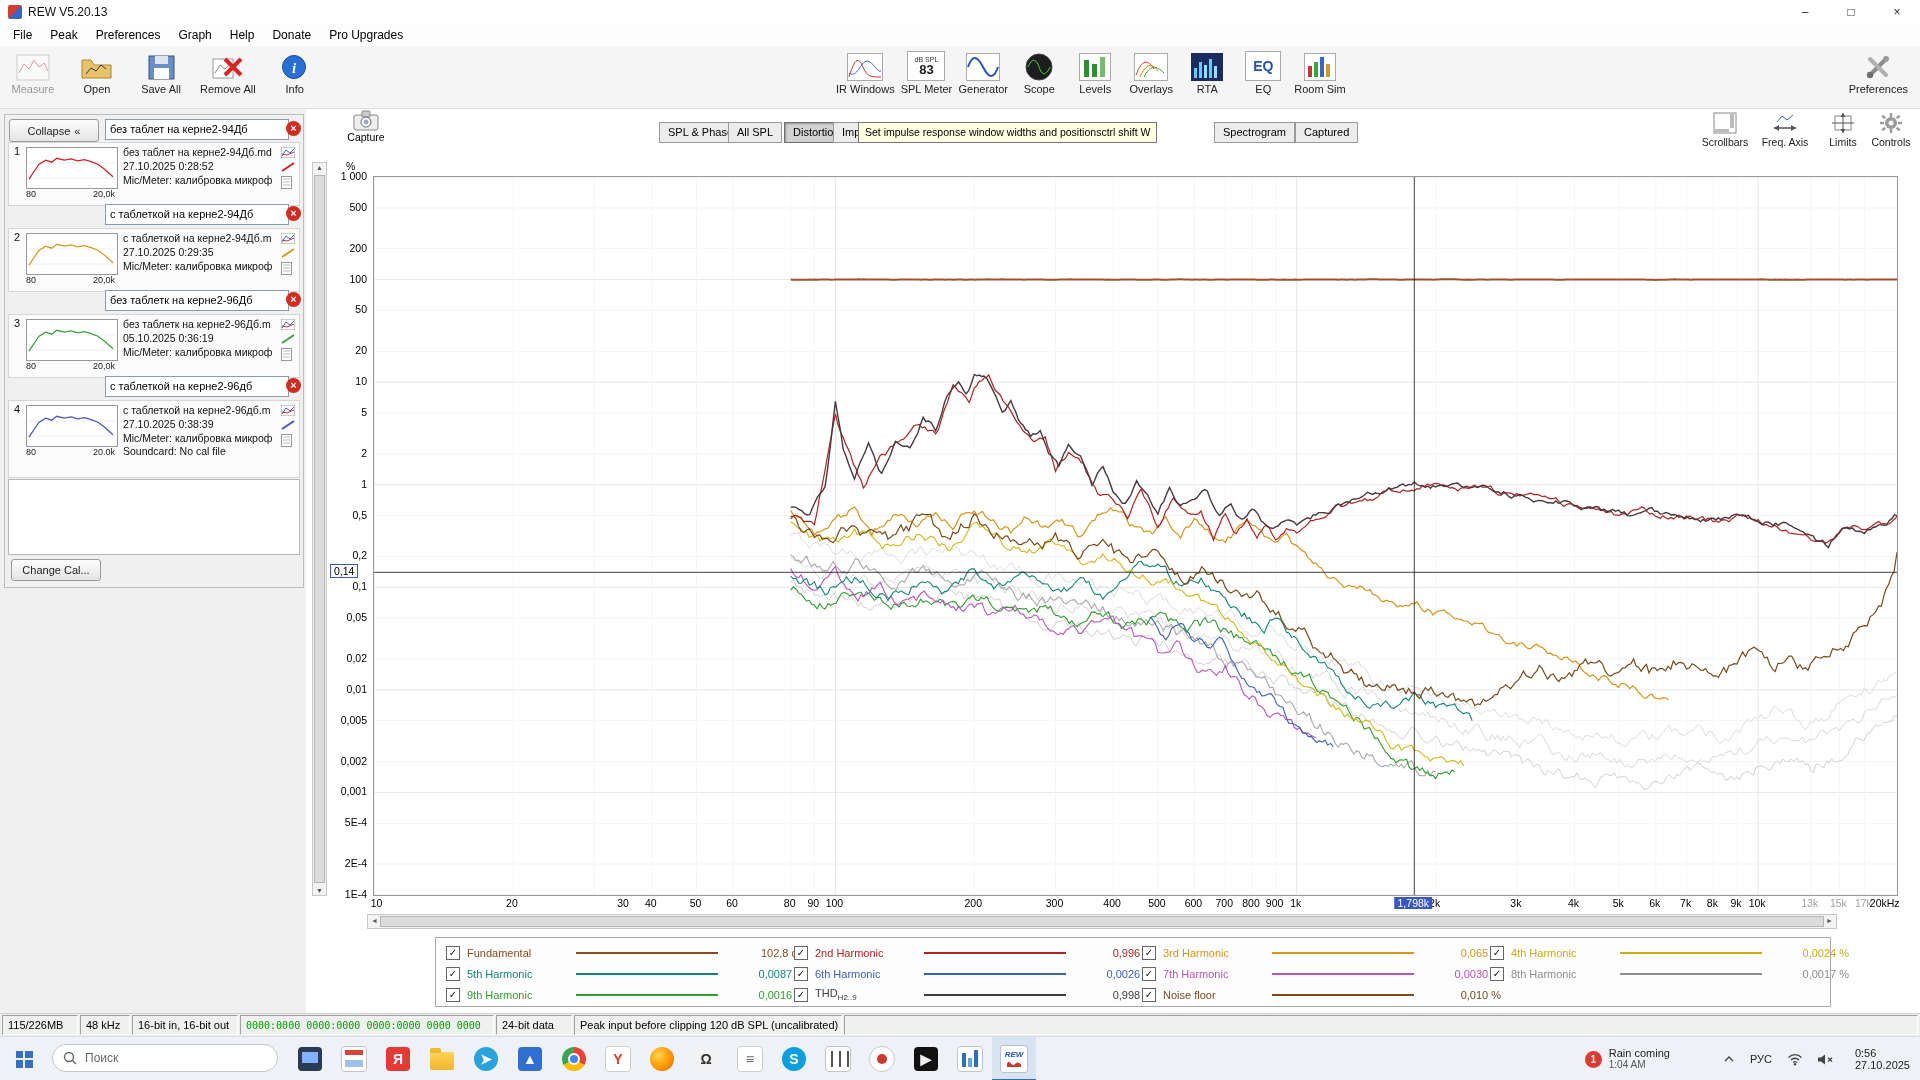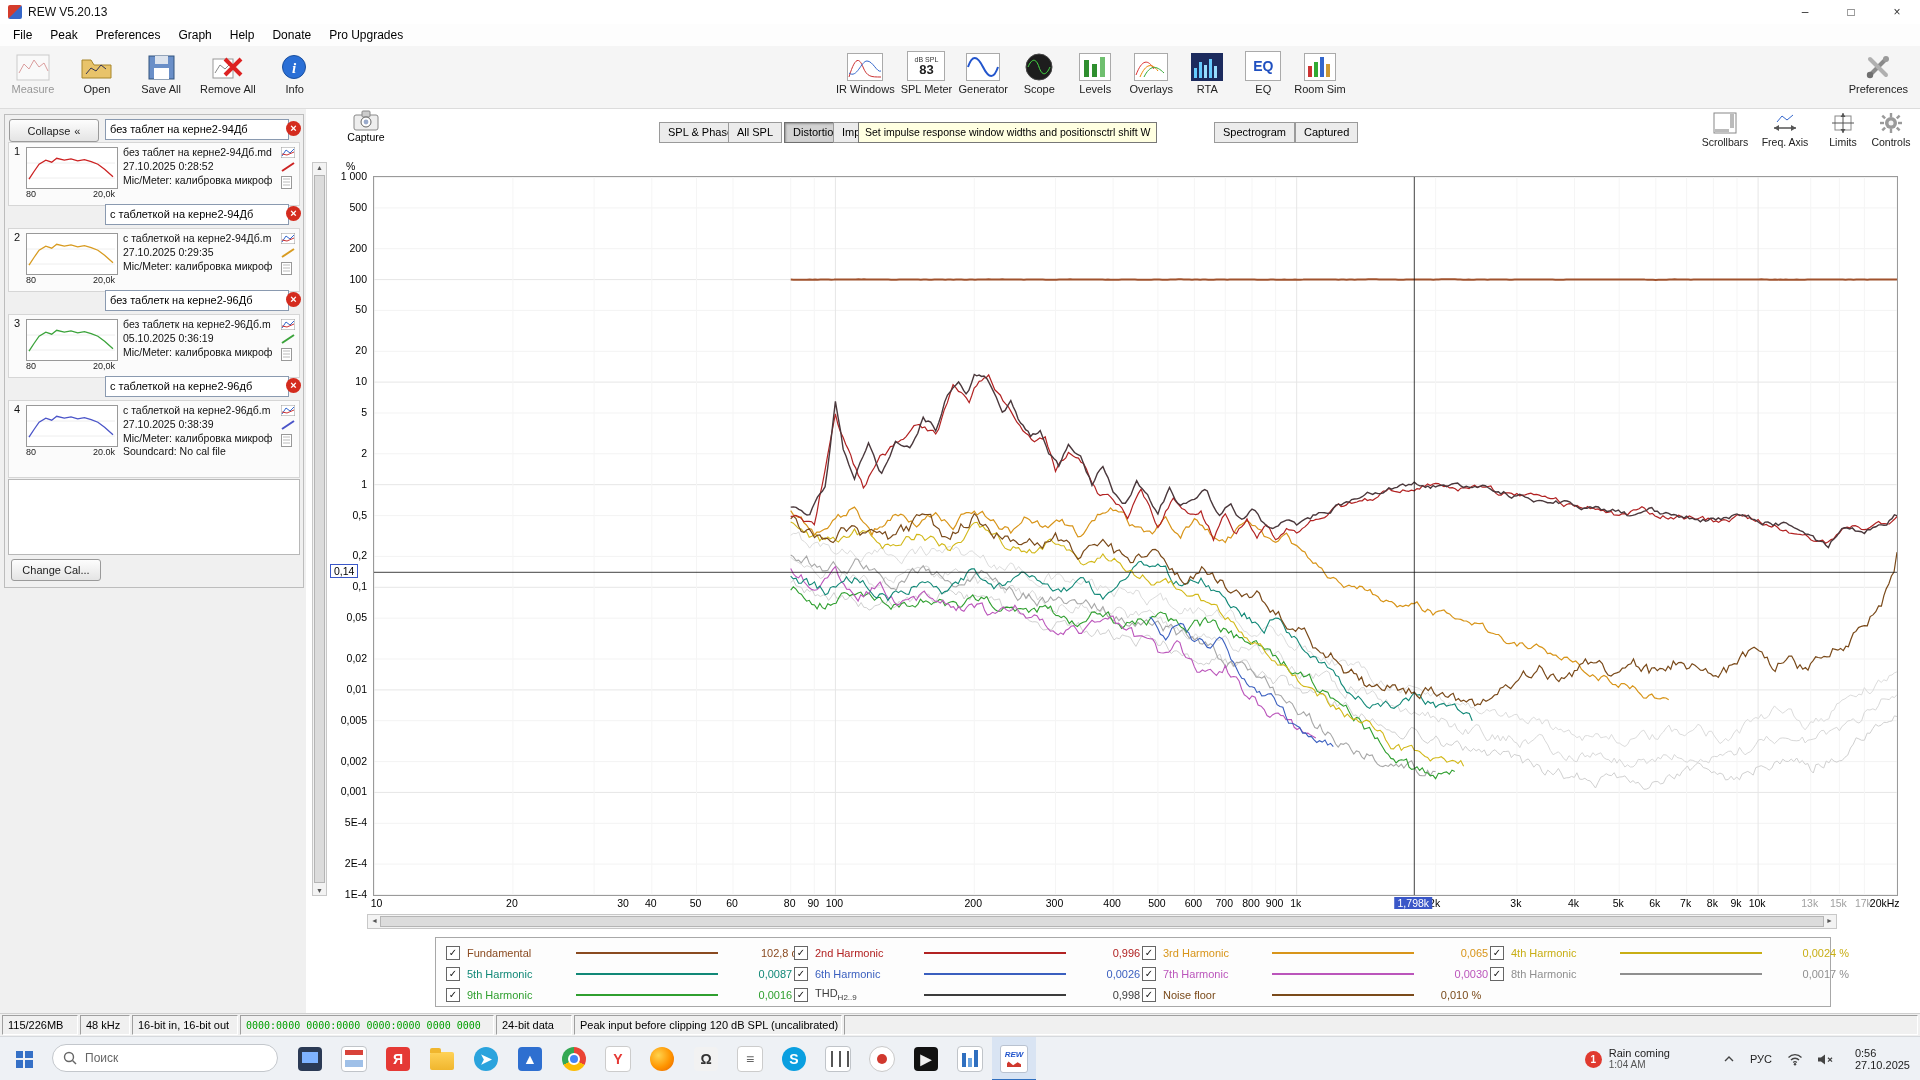--- a/index.html
+++ b/index.html
@@ -756,21 +756,21 @@
       <div class="lg-cell" style="left: 358px; top: 47px;">
         <div class="lg-check">✓</div>
         <div class="lg-label" style="color: rgb(60, 60, 60);">THD<sub>H2..9</sub></div>
         <div class="lg-line" style="border-top-color: rgb(60, 60, 60);"></div>
         <div class="lg-val" style="color: rgb(60, 60, 60);">0,998 %</div>
       </div>
       <div class="lg-cell" style="left: 706px; top: 47px;">
         <div class="lg-check">✓</div>
         <div class="lg-label" style="color: rgb(122, 74, 26);">Noise floor</div>
         <div class="lg-line" style="border-top-color: rgb(122, 74, 26);"></div>
-        <div class="lg-val" style="color: rgb(122, 74, 26); text-align: center;">0,010 %</div>
+        <div class="lg-val" style="color: rgb(122, 74, 26);">0,010 %</div>
       </div>
     </div>
 </div>
 
 <div class="statusbar" id="statusbar">
     <div class="st-seg" style="width: 76px;">115/226MB</div>
     <div class="st-seg" style="width: 50px;">48 kHz</div>
     <div class="st-seg" style="width: 106px;">16-bit in, 16-bit out</div>
     <div class="st-seg green" style="width: 254px;">0000:0000  0000:0000  0000:0000  0000 0000</div>
     <div class="st-seg" style="width: 76px;">24-bit data</div>

